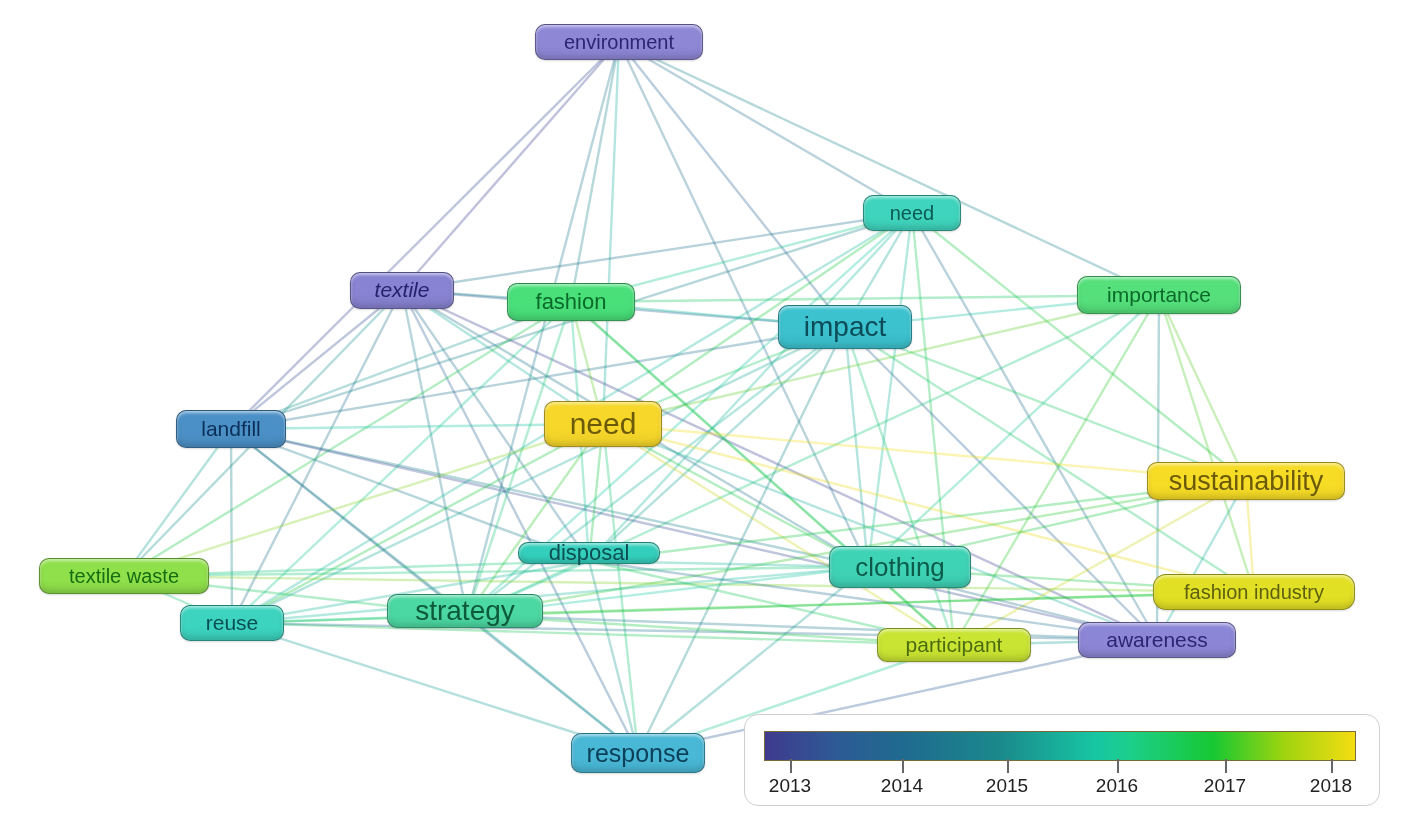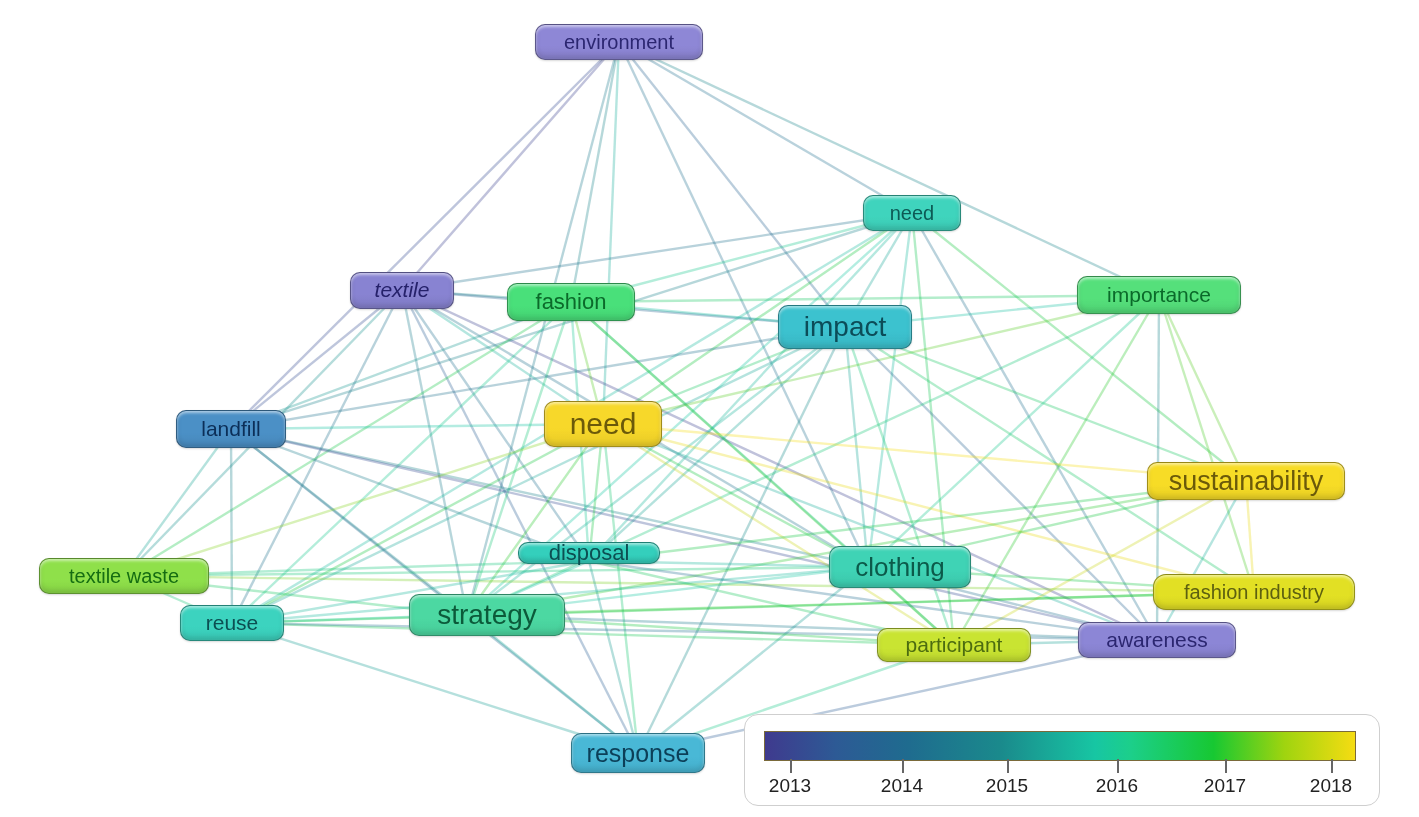--- a/index.html
+++ b/index.html
@@ -182,21 +182,21 @@
       </div>
       <div class="node" style="left: 797px; top: 546px; width: 142px; height: 42px; background: linear-gradient(rgb(63, 211, 181) 0%, rgb(63, 211, 181) 60%, rgba(0, 0, 0, 0.06) 100%), rgb(63, 211, 181); margin-left: 32px;">
         <span style="font-size: 26px; color: rgb(12, 90, 74);">clothing</span>
       </div>
       <div class="node" style="left: 1153px; top: 574px; width: 202px; height: 36px; background: linear-gradient(rgb(226, 224, 36) 0%, rgb(226, 224, 36) 60%, rgba(0, 0, 0, 0.06) 100%), rgb(226, 224, 36); border-radius: 13px;">
         <span style="font-size: 20px; color: rgb(93, 96, 16);">fashion industry</span>
       </div>
       <div class="node" style="left: 180px; top: 605px; width: 104px; height: 36px; background: linear-gradient(rgb(60, 211, 191) 0%, rgb(60, 211, 191) 60%, rgba(0, 0, 0, 0.06) 100%), rgb(60, 211, 191);">
         <span style="font-size: 21px; color: rgb(12, 79, 82);">reuse</span>
       </div>
-      <div class="node" style="left: 409px; top: 594px; width: 156px; height: 42px; background: linear-gradient(rgb(76, 216, 162) 0%, rgb(76, 216, 162) 60%, rgba(0, 0, 0, 0.06) 100%), rgb(76, 216, 162);">
+      <div class="node" style="left: 387px; top: 594px; width: 156px; height: 34px; background: linear-gradient(rgb(76, 216, 162) 0%, rgb(76, 216, 162) 60%, rgba(0, 0, 0, 0.06) 100%), rgb(76, 216, 162);">
         <span style="font-size: 28px; color: rgb(12, 90, 58);">strategy</span>
       </div>
       <div class="node" style="left: 877px; top: 628px; width: 154px; height: 34px; background: linear-gradient(rgb(201, 228, 50) 0%, rgb(201, 228, 50) 60%, rgba(0, 0, 0, 0.06) 100%), rgb(201, 228, 50);">
         <span style="font-size: 21px; color: rgb(76, 108, 16);">participant</span>
       </div>
       <div class="node" style="left: 1078px; top: 622px; width: 158px; height: 36px; background: linear-gradient(rgb(140, 134, 214) 0%, rgb(140, 134, 214) 60%, rgba(0, 0, 0, 0.06) 100%), rgb(140, 134, 214); text-align: center;">
         <span style="font-size: 21px; color: rgb(43, 38, 112);">awareness</span>
       </div>
       <div class="node" style="left: 571px; top: 733px; width: 134px; height: 40px; background: linear-gradient(rgb(73, 184, 214) 0%, rgb(73, 184, 214) 60%, rgba(0, 0, 0, 0.06) 100%), rgb(73, 184, 214);">
         <span style="font-size: 25px; color: rgb(12, 63, 88);">response</span>

